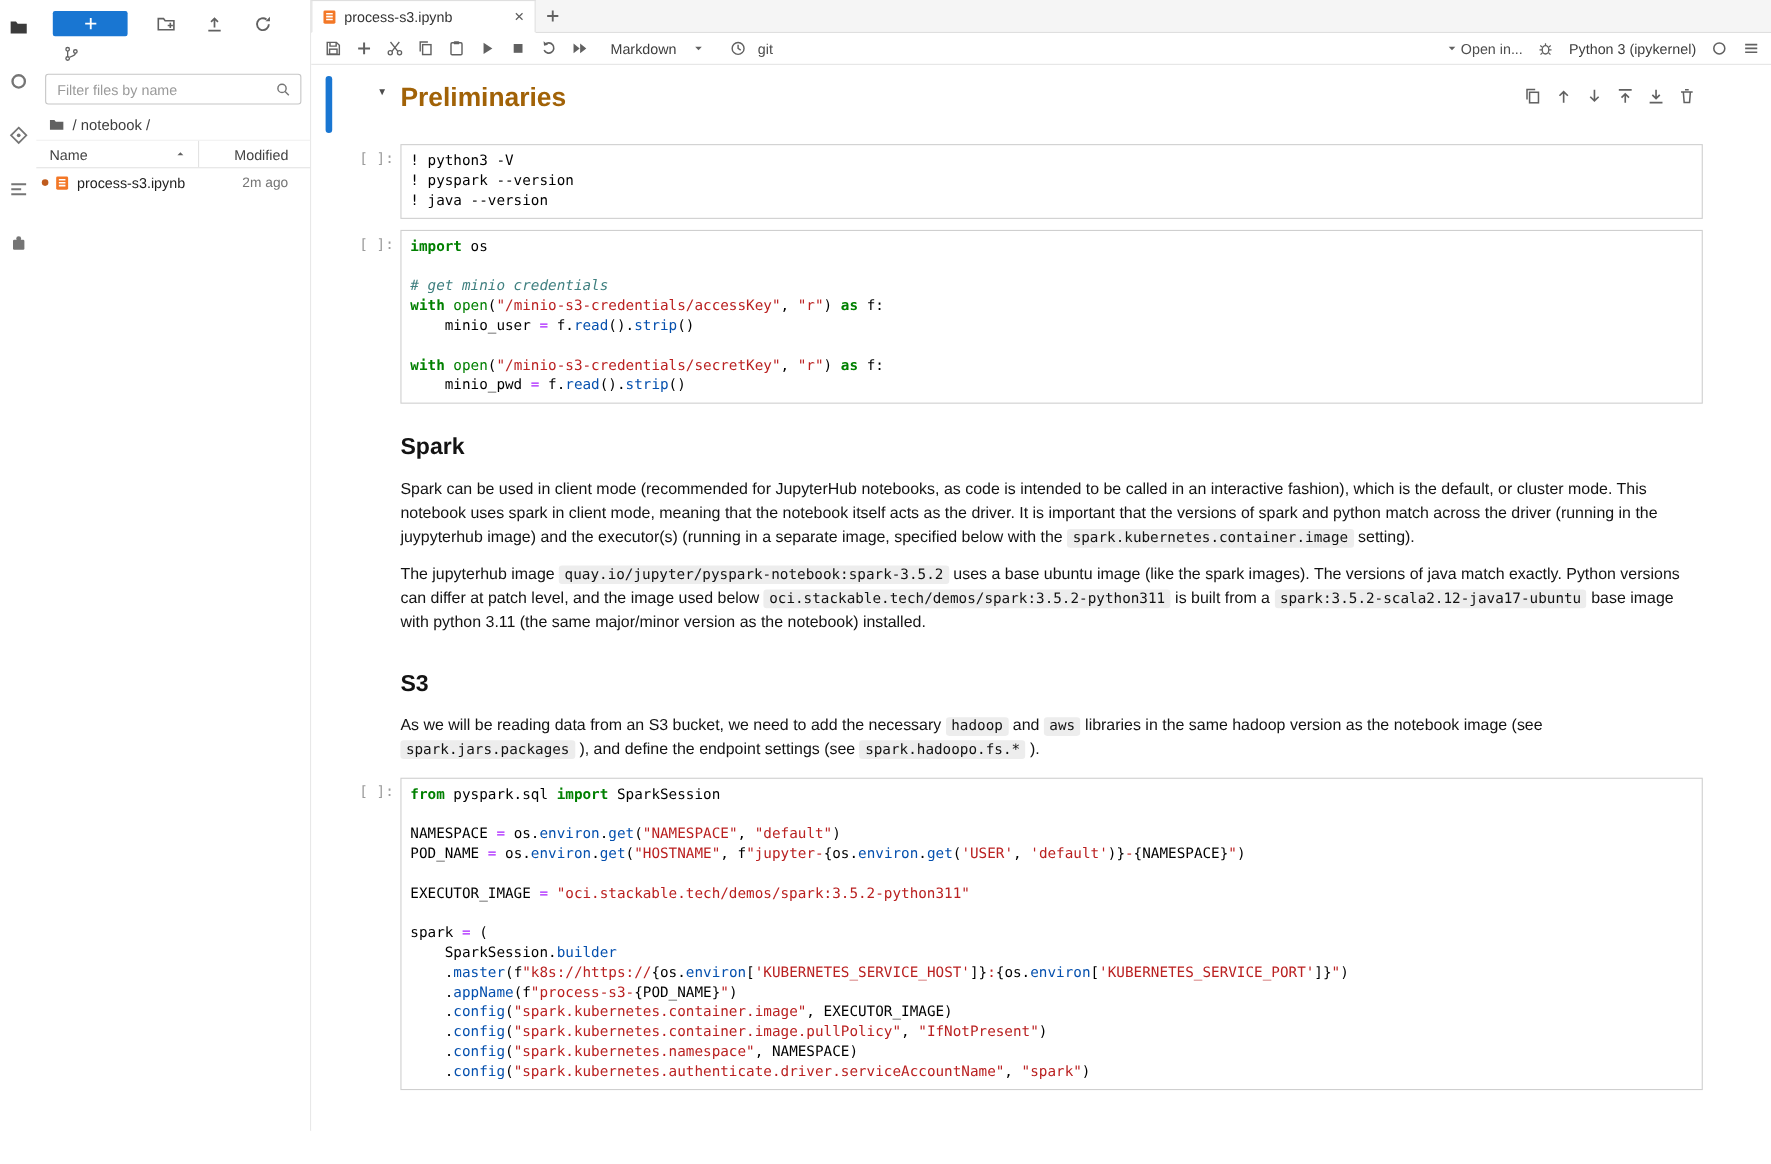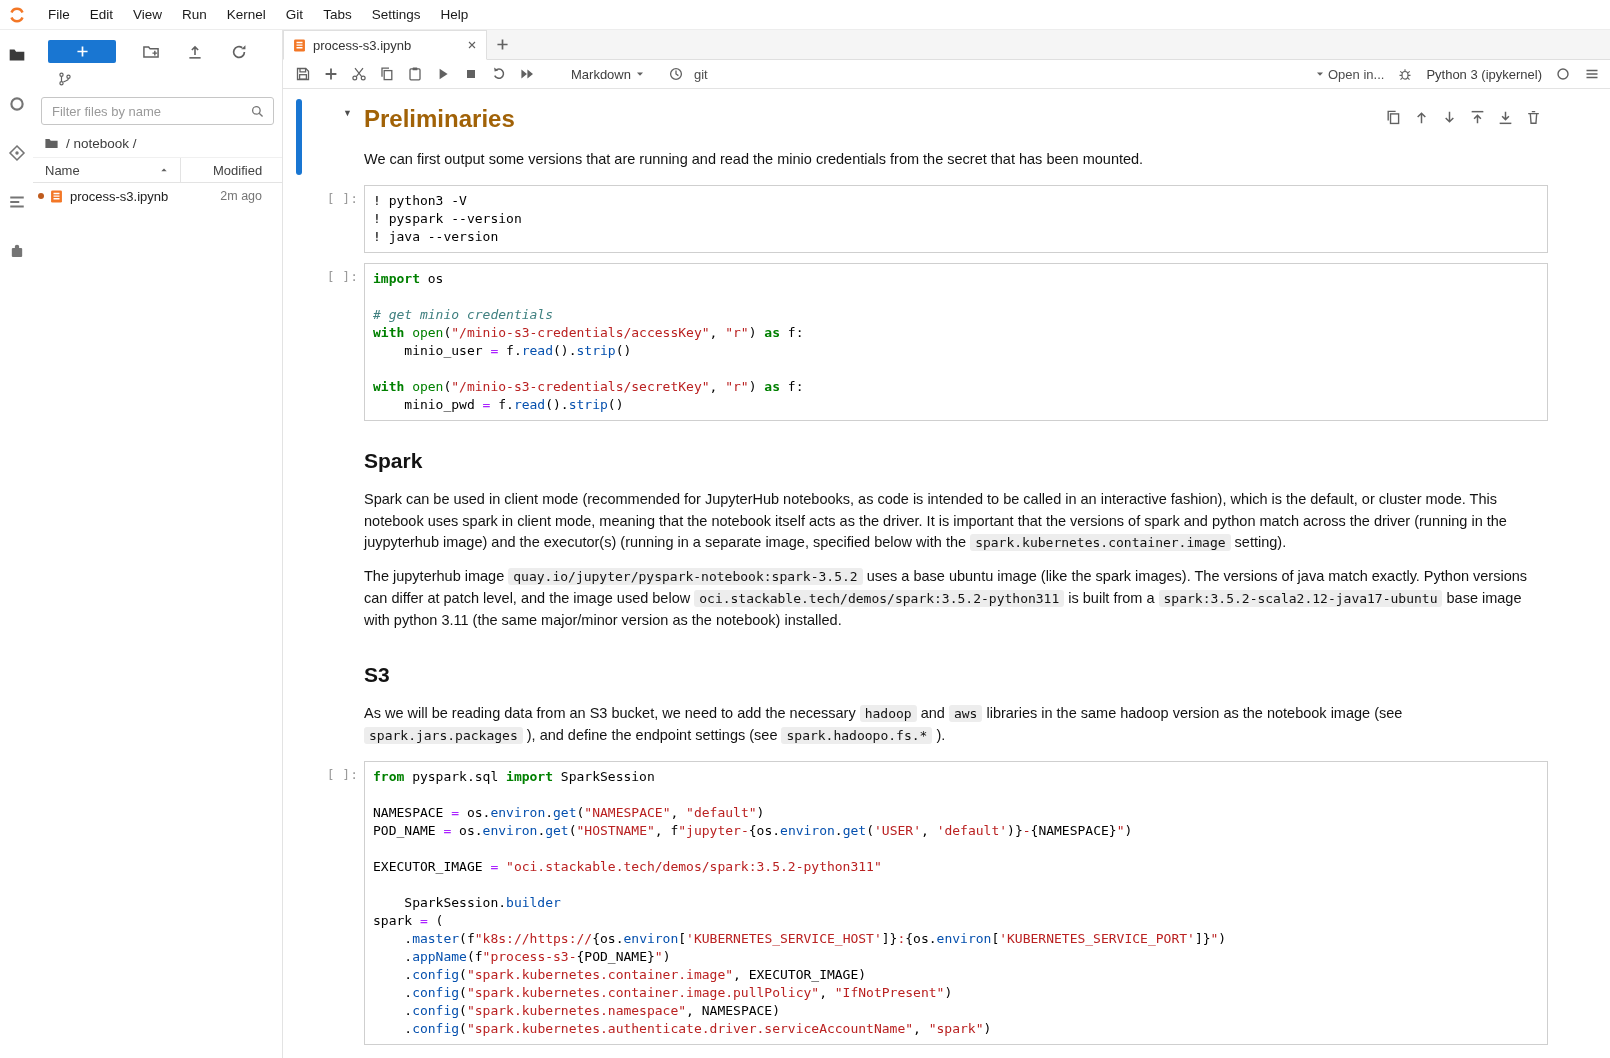--- a/index.html
+++ b/index.html
@@ -54,21 +54,21 @@
   .tab{height:30px;background:#fff;border:1px solid #dfdfdf;border-bottom:1px solid #fff;
     margin-bottom:-1px;display:flex;align-items:center;gap:6px;width:204px;padding:0 8px;
     font-size:13px;color:#333;cursor:pointer}
   .tab .tab-label{flex:1;white-space:nowrap;overflow:hidden}
   .tab .icon12{color:#616161}
   .tab-plus{width:30px;height:30px;display:flex;align-items:center;justify-content:center;color:#616161;cursor:pointer}
   
   .nbtb{height:29px;border-bottom:1px solid #e3e3e3;background:#fff;display:flex;align-items:center;
     padding:0 10px 0 12px;font-size:13px;color:#4d4d4d}
   .nbtb .icon16{width:16px;height:16px;color:#616161;margin-right:12px;cursor:pointer}
-  .celltype{display:flex;align-items:center;gap:3px;margin:0 4px 0 24px;cursor:pointer;color:#3d3d3d}
+  .celltype{display:flex;align-items:center;gap:14px;margin:0 4px 0 8px;cursor:pointer;color:#3d3d3d}
   .celltype .icon12{color:#616161}
   .nbdime{display:flex;align-items:center;gap:10px;margin-left:18px}
   .nbdime .icon16{margin-right:0}
   .spacer{flex:1}
   .rightgrp{display:flex;align-items:center;gap:13px}
   .openin{display:flex;align-items:center;gap:2px;color:#4d4d4d;cursor:pointer}
   .openin .icon12{color:#616161}
   .kernelname{color:#3d3d3d;cursor:pointer}
   .rightgrp .icon16{margin-right:0;cursor:pointer}
   
@@ -97,39 +97,20 @@
     padding:1px 5px;border-radius:3px;color:#111}
   .collapser{position:absolute;left:-21px;top:9px;font-size:9px;color:#4d4d4d;cursor:pointer}
   .celltb{position:absolute;top:8px;right:2px;display:flex;gap:11px;background:#fff;padding:2px 4px;z-index:2}
   .celltb .icon16{width:17px;height:17px;color:#616161;cursor:pointer}
 </style>
 </head>
 <body>
 
 <div class="app">
 
-  <div class="menubar">
-    <span class="logo icon16">
-        <svg viewBox="0 0 16 16">
-          <path d="M3.1 5.8a5.3 5.3 0 0 1 9.8 0" fill="none" stroke="#F37726" stroke-width="2.2"></path>
-          <path d="M12.9 10.2a5.3 5.3 0 0 1-9.8 0" fill="none" stroke="#F37726" stroke-width="2.2"></path>
-        </svg>
-      </span>
-    <div style="display:flex">
-        <div class="menu-item">File</div>
-        <div class="menu-item">Edit</div>
-        <div class="menu-item">View</div>
-        <div class="menu-item">Run</div>
-        <div class="menu-item">Kernel</div>
-        <div class="menu-item">Git</div>
-        <div class="menu-item">Tabs</div>
-        <div class="menu-item">Settings</div>
-        <div class="menu-item">Help</div>
-      </div>
-  </div>
 
   <div class="body-row">
 
     <div class="rail">
         <span class="icon16 active">
           <svg viewBox="0 0 16 16">
             <path d="M1.5 3.2h4.3l1.4 1.8h7.3v7.8h-13z" fill="currentColor"></path>
           </svg>
         </span>
         <span class="icon16">
@@ -369,21 +350,20 @@
 
       <div class="nb">
         <div>
             <div class="cell markdown selected">
               <div class="cellbar"></div>
               <div class="prompt"></div>
               <div class="cellbody">
                 <span class="collapser">▼</span>
                 <div class="md">
                   <h1>Preliminaries</h1>
-                  <p>We can first output some versions that are running and read the minio credentials from the secret that has been mounted.</p>
                 </div>
               </div>
               <div class="celltb">
                 <span class="icon16">
                   <svg viewBox="0 0 16 16">
                     <rect x="5.2" y="4.6" width="7.6" height="9" fill="none" stroke="currentColor" stroke-width="1.3"></rect>
                     <path d="M3 10.8V2.2h7" fill="none" stroke="currentColor" stroke-width="1.3"></path>
                   </svg>
                 </span>
                 <span class="icon16">
@@ -468,22 +448,22 @@
               <div class="prompt">[ ]:</div>
               <div class="cellbody">
                 <div class="editor">
                   <div class="cm-line"><span class="tk-k">from</span><span class="tk-n"> pyspark.sql </span><span class="tk-k">import</span><span class="tk-n"> SparkSession</span></div>
                   <div class="cm-line"> </div>
                   <div class="cm-line"><span class="tk-n">NAMESPACE </span><span class="tk-o">=</span><span class="tk-n"> os.</span><span class="tk-p">environ</span><span class="tk-n">.</span><span class="tk-p">get</span><span class="tk-n">(</span><span class="tk-s">"NAMESPACE"</span><span class="tk-n">, </span><span class="tk-s">"default"</span><span class="tk-n">)</span></div>
                   <div class="cm-line"><span class="tk-n">POD_NAME </span><span class="tk-o">=</span><span class="tk-n"> os.</span><span class="tk-p">environ</span><span class="tk-n">.</span><span class="tk-p">get</span><span class="tk-n">(</span><span class="tk-s">"HOSTNAME"</span><span class="tk-n">, f</span><span class="tk-s">"jupyter-</span><span class="tk-n">{os.</span><span class="tk-p">environ</span><span class="tk-n">.</span><span class="tk-p">get</span><span class="tk-n">(</span><span class="tk-s">'USER'</span><span class="tk-n">, </span><span class="tk-s">'default'</span><span class="tk-n">)}</span><span class="tk-s">-</span><span class="tk-n">{NAMESPACE}</span><span class="tk-s">"</span><span class="tk-n">)</span></div>
                   <div class="cm-line"> </div>
                   <div class="cm-line"><span class="tk-n">EXECUTOR_IMAGE </span><span class="tk-o">=</span><span class="tk-n"> </span><span class="tk-s">"oci.stackable.tech/demos/spark:3.5.2-python311"</span></div>
                   <div class="cm-line"> </div>
+                  <div class="cm-line"><span class="tk-n">spark </span><span class="tk-o">=</span><span class="tk-n"> (</span></div>
                   <div class="cm-line"><span class="tk-n">    SparkSession.</span><span class="tk-p">builder</span></div>
-                  <div class="cm-line"><span class="tk-n">spark </span><span class="tk-o">=</span><span class="tk-n"> (</span></div>
                   <div class="cm-line"><span class="tk-n">    .</span><span class="tk-p">master</span><span class="tk-n">(f</span><span class="tk-s">"k8s://https://</span><span class="tk-n">{os.</span><span class="tk-p">environ</span><span class="tk-n">[</span><span class="tk-s">'KUBERNETES_SERVICE_HOST'</span><span class="tk-n">]}</span><span class="tk-s">:</span><span class="tk-n">{os.</span><span class="tk-p">environ</span><span class="tk-n">[</span><span class="tk-s">'KUBERNETES_SERVICE_PORT'</span><span class="tk-n">]}</span><span class="tk-s">"</span><span class="tk-n">)</span></div>
                   <div class="cm-line"><span class="tk-n">    .</span><span class="tk-p">appName</span><span class="tk-n">(f</span><span class="tk-s">"process-s3-</span><span class="tk-n">{POD_NAME}</span><span class="tk-s">"</span><span class="tk-n">)</span></div>
                   <div class="cm-line"><span class="tk-n">    .</span><span class="tk-p">config</span><span class="tk-n">(</span><span class="tk-s">"spark.kubernetes.container.image"</span><span class="tk-n">, EXECUTOR_IMAGE)</span></div>
                   <div class="cm-line"><span class="tk-n">    .</span><span class="tk-p">config</span><span class="tk-n">(</span><span class="tk-s">"spark.kubernetes.container.image.pullPolicy"</span><span class="tk-n">, </span><span class="tk-s">"IfNotPresent"</span><span class="tk-n">)</span></div>
                   <div class="cm-line"><span class="tk-n">    .</span><span class="tk-p">config</span><span class="tk-n">(</span><span class="tk-s">"spark.kubernetes.namespace"</span><span class="tk-n">, NAMESPACE)</span></div>
                   <div class="cm-line"><span class="tk-n">    .</span><span class="tk-p">config</span><span class="tk-n">(</span><span class="tk-s">"spark.kubernetes.authenticate.driver.serviceAccountName"</span><span class="tk-n">, </span><span class="tk-s">"spark"</span><span class="tk-n">)</span></div>
                 </div>
               </div>
             </div>
           </div>

